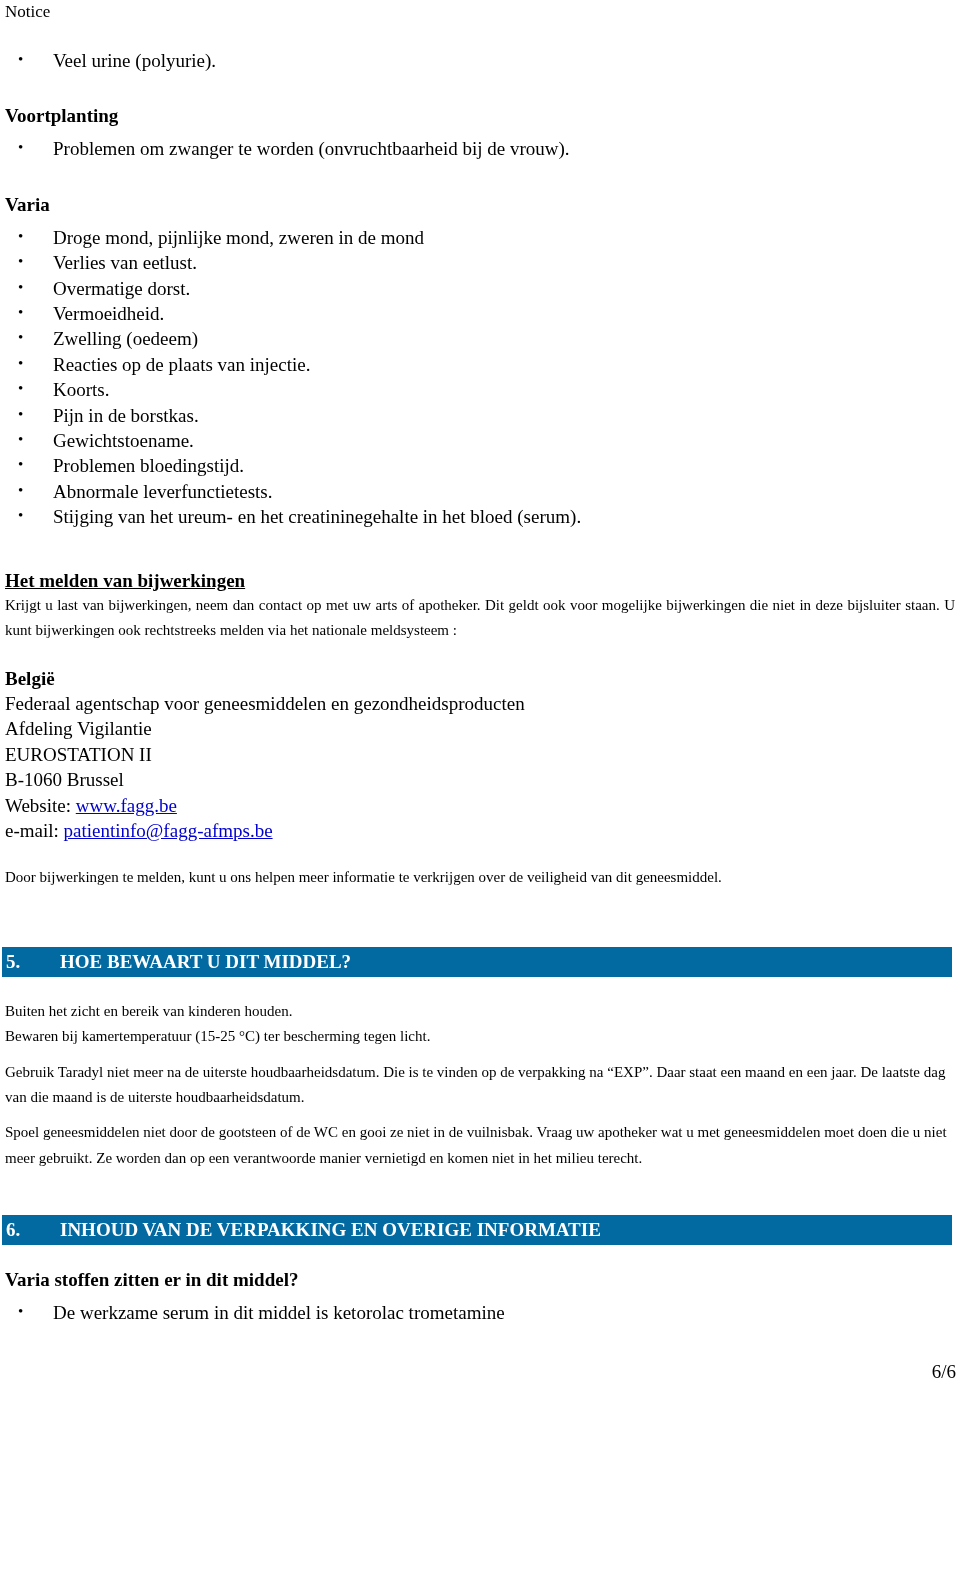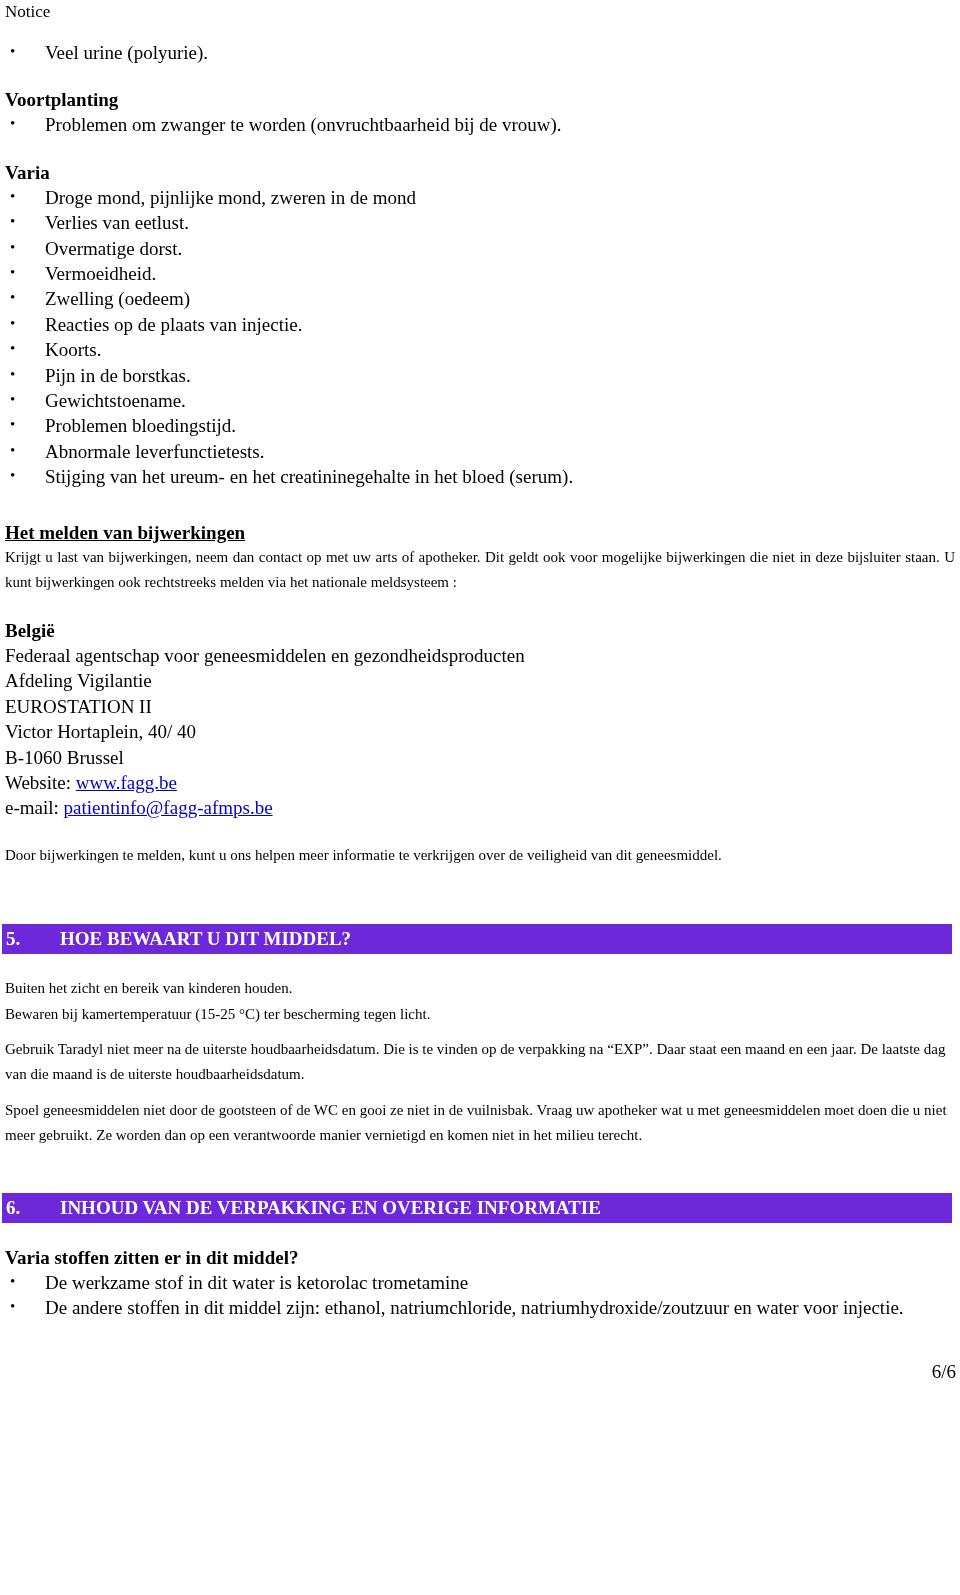--- a/index.html
+++ b/index.html
@@ -40,21 +40,21 @@
   .sec-title {
     font-weight: bold;
     font-size: 19px;
     line-height: 25px;
   }
   .sec-title.underline {
     text-decoration: underline;
   }
   ul.bullets {
     list-style: none;
-    margin: 0;
+    margin: 8px;
     padding: 0;
   }
   ul.bullets > li {
     position: relative;
     padding-left: 40px;
     font-size: 19px;
     line-height: 25.4px;
     text-align: left;
   }
   ul.bullets > li.justify {
@@ -76,21 +76,21 @@
   }
   p.para.left {
     text-align: left;
   }
   .gap-sm { height: 10px; }
   .gap-md { height: 22px; }
   .gap-lg { height: 30px; }
   .gap-xl { height: 44px; }
   .gap-xxl { height: 56px; }
   .section-bar {
-    background: #6d28d9;
+    background: #0369a1;
     color: #ffffff;
     font-weight: bold;
     font-size: 19px;
     line-height: 27px;
     height: 27px;
     padding: 1px 0 2px 0;
     width: 950px;
     margin-left: -3px;
     box-sizing: content-box;
     white-space: pre;
@@ -162,21 +162,20 @@
 
     <div class="sec-title underline">Het melden van bijwerkingen</div>
     <p class="para">Krijgt u last van bijwerkingen, neem dan contact op met uw arts of apotheker. Dit geldt ook voor mogelijke bijwerkingen die niet in deze bijsluiter staan. U kunt bijwerkingen ook rechtstreeks melden via het nationale meldsysteem :</p>
 
     <div class="gap-md"></div>
 
     <div class="addr-line bold">België</div>
     <div class="addr-line">Federaal agentschap voor geneesmiddelen en gezondheidsproducten</div>
     <div class="addr-line">Afdeling Vigilantie</div>
     <div class="addr-line">EUROSTATION II</div>
-    <div class="addr-line">Victor Hortaplein, 40/ 40</div>
     <div class="addr-line">B-1060 Brussel</div>
     <div class="addr-line"><span>Website: </span><a class="link" href="#">www.fagg.be</a></div>
     <div class="addr-line"><span>e-mail: </span><a class="link" href="#">patientinfo@fagg-afmps.be</a></div>
 
     <div class="gap-md"></div>
 
     <p class="para">Door bijwerkingen te melden, kunt u ons helpen meer informatie te verkrijgen over de veiligheid van dit geneesmiddel.</p>
 
     <div class="gap-xxl"></div>
 
@@ -196,21 +195,20 @@
     <p class="para left">Spoel geneesmiddelen niet door de gootsteen of de WC en gooi ze niet in de vuilnisbak. Vraag uw apotheker wat u met geneesmiddelen moet doen die u niet meer gebruikt. Ze worden dan op een verantwoorde manier vernietigd en komen niet in het milieu terecht.</p>
 
     <div class="gap-xl"></div>
 
     <div class="section-bar"><span class="num">6.</span><span>INHOUD VAN DE VERPAKKING EN OVERIGE INFORMATIE</span></div>
 
     <div class="gap-md"></div>
 
     <div class="sec-title">Varia stoffen zitten er in dit middel?</div>
     <ul class="bullets">
-      <li>De werkzame stof in dit water is ketorolac trometamine</li>
-      <li class="justify">De andere stoffen in dit middel zijn: ethanol, natriumchloride, natriumhydroxide/zoutzuur en water voor injectie.</li>
+      <li>De werkzame serum in dit middel is ketorolac trometamine</li>
     </ul>
 
   </div>
 
   <div class="footer">6/6</div>
 
 </div>
 
 </body></html>

